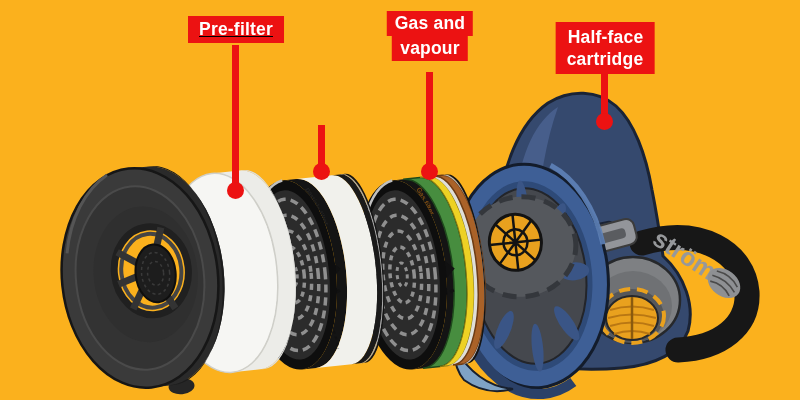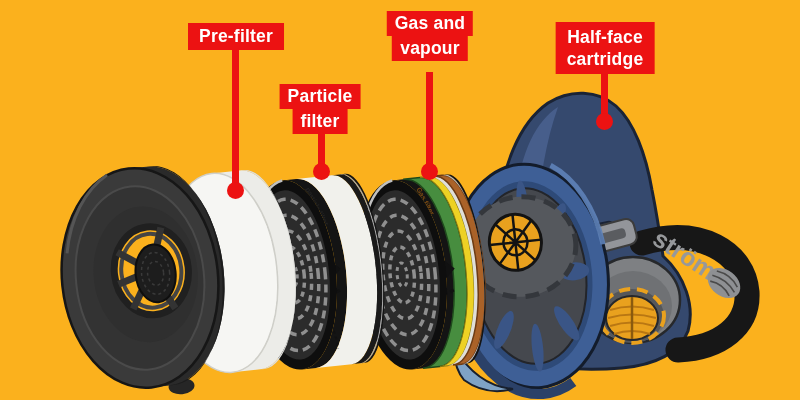--- a/index.html
+++ b/index.html
@@ -13,21 +13,21 @@
   .dot{position:absolute;width:17px;height:17px;border-radius:50%;background:#EC1212;z-index:5;}
   .label{
     position:absolute;transform:translateX(-50%);
     display:flex;flex-direction:column;align-items:center;z-index:6;
   }
   .label .ln{
     background:#EC1212;color:#FFFFFF;font-weight:700;font-size:17.5px;
     line-height:21px;padding:2px 8px;white-space:nowrap;text-align:center;
     letter-spacing:.2px;
   }
-  .label.solid{background:#EC1212;padding:4px 11px;}
+  .label.solid{background:#EC1212;padding:4px 11px;align-items:flex-end;}
   .label.solid .ln{background:none;padding:0;line-height:22px;}
   .bandtext{font-family:"Liberation Sans",sans-serif;}
 </style>
 </head>
 <body>
 
 <div class="stage">
 
   <svg class="illustration" width="800" height="400" viewBox="0 0 800 400">
 
@@ -195,28 +195,24 @@
   <div class="leader" style="left:232px;top:45px;height:147px;"></div>
   <div class="leader" style="left:318px;top:125px;height:51px;"></div>
   <div class="leader" style="left:426px;top:72px;height:104px;"></div>
   <div class="leader" style="left:601px;top:64px;height:62px;"></div>
 
   <div class="dot" style="left:227px;top:182px;"></div>
   <div class="dot" style="left:313px;top:163px;"></div>
   <div class="dot" style="left:421px;top:163px;"></div>
   <div class="dot" style="left:596px;top:113px;"></div>
 
-  <div class="label" style="left:236px;top:23px;">
+  <div class="label" style="left:236px;top:16px;text-decoration:underline;">
     <span class="ln" style="padding:3px 11px;">Pre-filter</span>
   </div>
 
-  <div class="label" style="left:320px;top:84px;">
-    <span class="ln">Particle</span>
-    <span class="ln">filter</span>
-  </div>
 
   <div class="label" style="left:430px;top:11px;">
     <span class="ln">Gas and</span>
     <span class="ln">vapour</span>
   </div>
 
   <div class="label solid" style="left:605px;top:22px;">
     <span class="ln">Half-face</span>
     <span class="ln">cartridge</span>
   </div>

